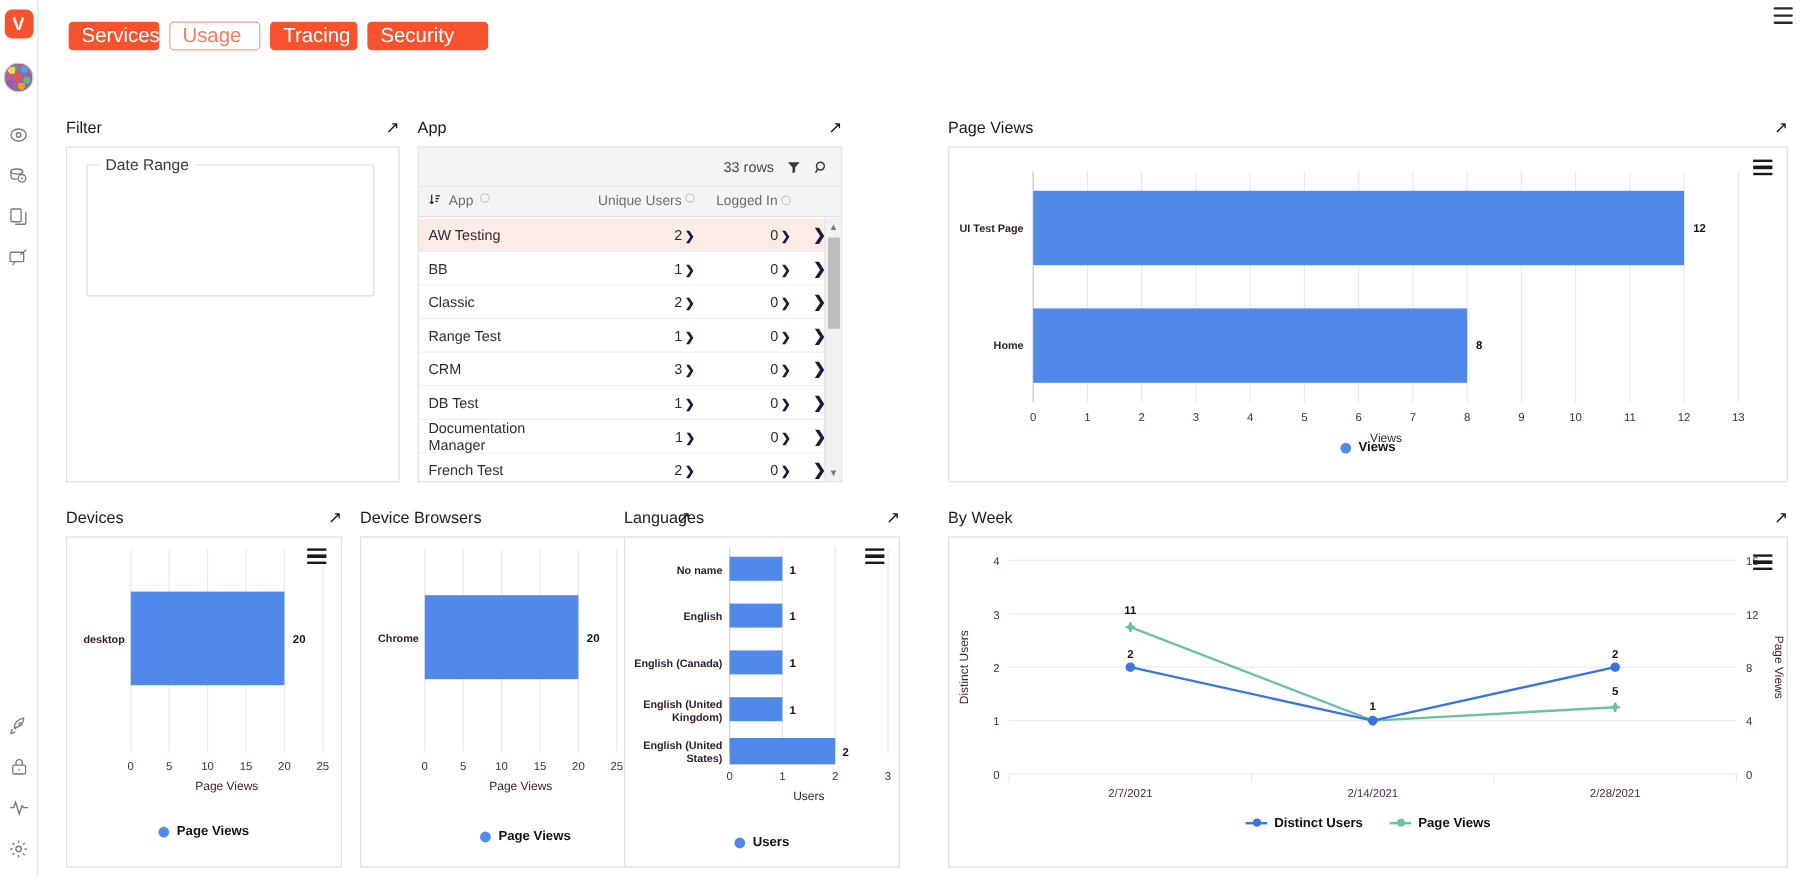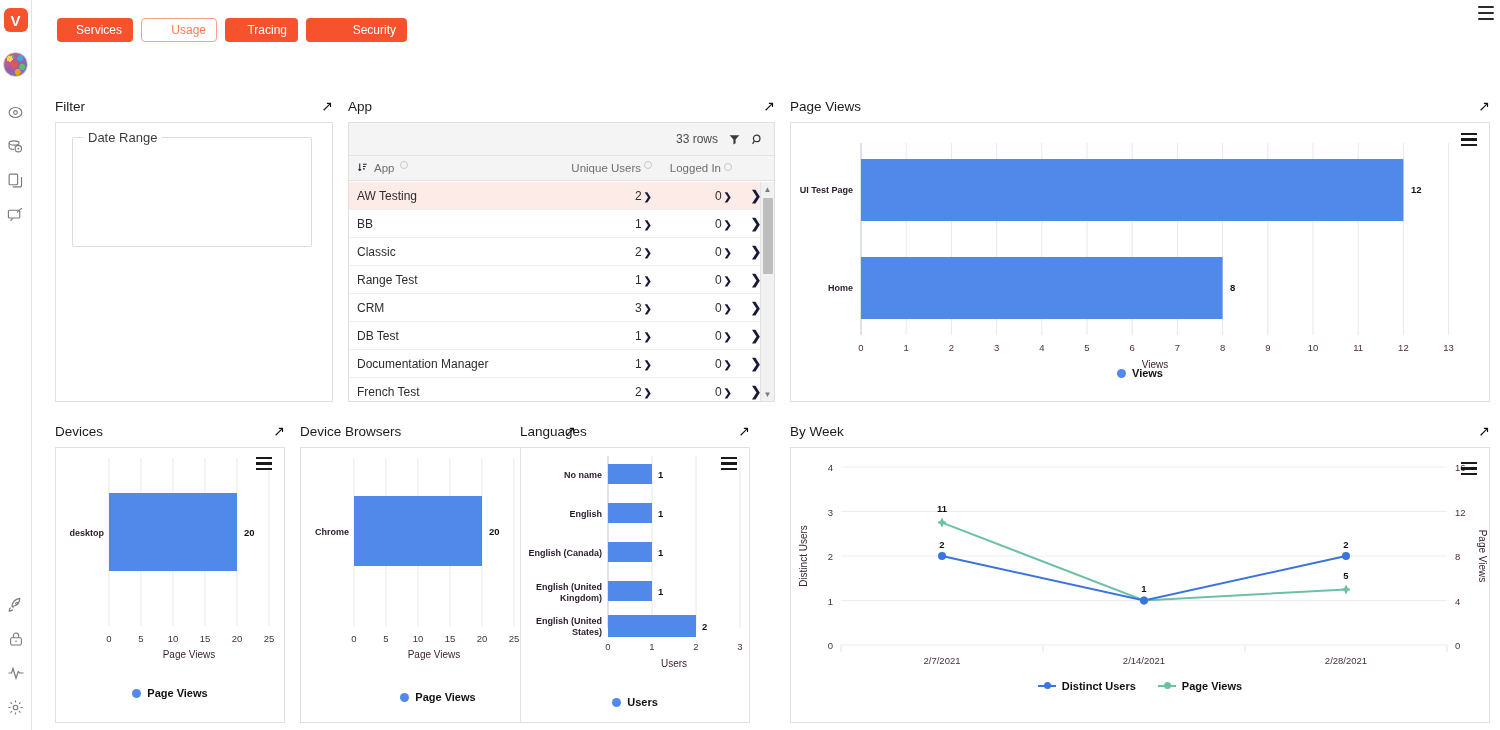--- a/index.html
+++ b/index.html
@@ -39,22 +39,22 @@
     width: 32px; height: 34px; display:flex; align-items:center; justify-content:center;
     color: #7a7a7a; cursor: pointer;
   }
   .rail-icon svg { display:block; }
   .rail-spacer { flex: 1 1 auto; }
 
   
   .topbar { position: absolute; left: 32px; top: 0; right: 0; height: 58px; }
   .pill {
     position: absolute; top: 18px; height: 24px;
-    border-radius: 4px; font-size: 12px; line-height: 22px;
-    text-align: right; cursor: pointer; border: 1px solid transparent;
+    border-radius: 4px; font-size: 17px; line-height: 22px;
+    text-align: left; cursor: pointer; border: 1px solid transparent;
     background: #f5522d; color: #ffffff; padding: 0 10px;
   }
   .pill.active { background: #ffffff; color: #fa7a5c; border: 1px solid #f9a08b; }
   .hamburger-top {
     position: absolute; right: 6px; top: 6px; width: 16px; height: 14px;
     display: flex; flex-direction: column; justify-content: space-between; cursor: pointer;
   }
   .hamburger-top span { display:block; height: 2px; background: #2b2b2b; border-radius:1px; }
 
   
@@ -232,21 +232,21 @@
       <div class="panel-title">Filter</div>
       <div class="expand-icon">↗</div>
     </div>
     <div class="panel-body">
       <div class="fieldset">
         <div class="fieldset-legend">Date Range</div>
       </div>
     </div>
   </div>
 
-  <div class="panel" style="left:348px; top:96px; width:427px; height:306px;">
+  <div class="panel" style="left:348px; top:96px; width:354px; height:306px;">
     <div class="panel-head">
       <div class="panel-title">App</div>
       <div class="expand-icon">↗</div>
     </div>
     <div class="panel-body">
 
       <div class="tbl-toolbar">
         <div class="rowcount">33 rows</div>
         <div class="ticon">
           <svg width="13" height="13" viewBox="0 0 24 24" fill="#3a3a3a">

